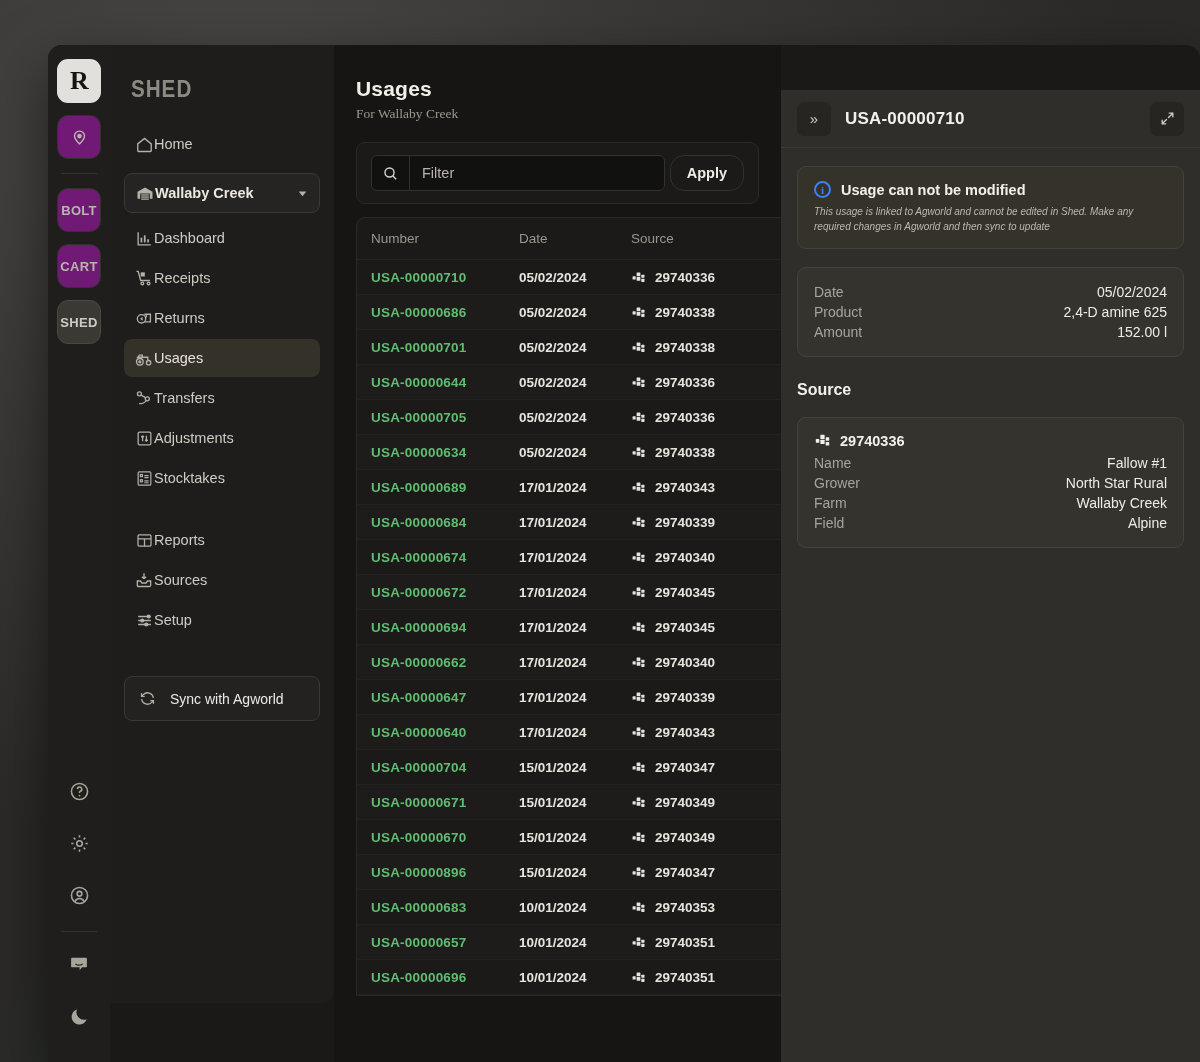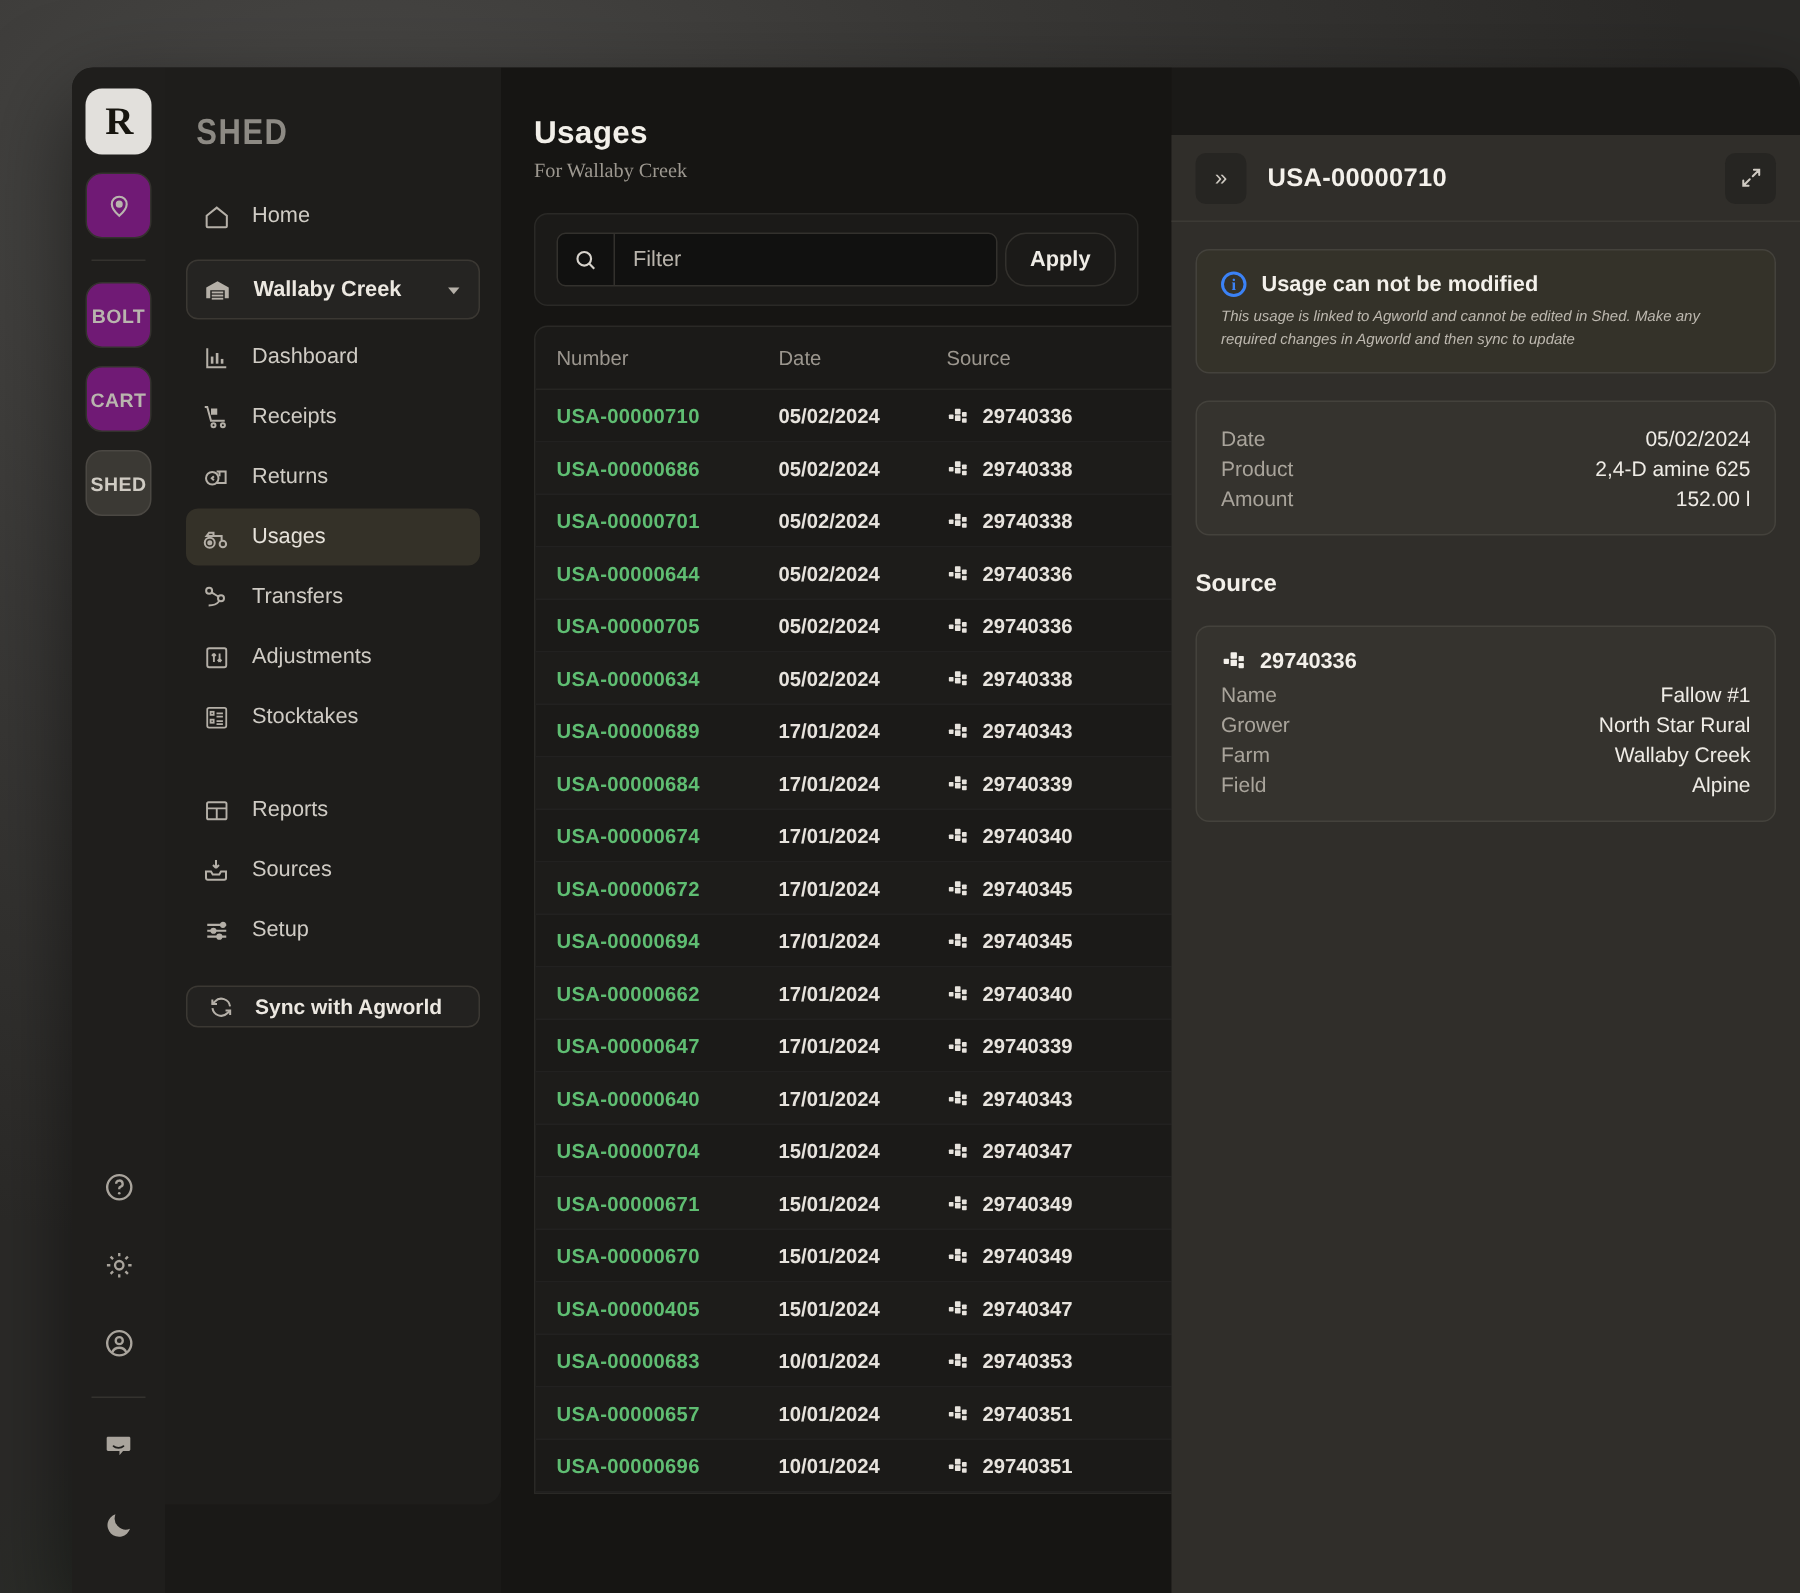--- a/index.html
+++ b/index.html
@@ -56,39 +56,39 @@
     border-bottom-right-radius: 12px;
     padding: 0 14px;
   }
   #brand {
     font-family: "Liberation Sans", sans-serif;
     font-weight: 700; font-size: 24px; letter-spacing: 1.2px;
     color: #8d8a84; padding: 30px 0 22px 8px;
     transform: scaleX(.86); transform-origin: left center;
   }
   .nav-item {
-    display: flex; align-items: center; gap: 14px;
+    display: flex; align-items: center; 
     height: 38px; padding: 0 10px; border-radius: 8px;
     color: #cfcbc4; font-size: 14.5px; margin-bottom: 2px;
   }
   .nav-item.active { background: #343128; color: #e6e2da; }
   .nav-item.boxed {
     border: 1px solid #3b3833; background: #252422;
     color: #ece8e1; font-weight: 700; height: 40px;
     margin: 10px 0 6px; justify-content: flex-start;
   }
   .nav-item.boxed .nav-label { overflow: hidden; white-space: nowrap; max-width: 118px; }
   .nav-gap { height: 22px; }
   .nav-icon { width: 20px; height: 20px; flex: 0 0 20px; display:flex; align-items:center; justify-content:center; color: #b5b0a8; }
   .caret { margin-left: auto; color: #b5b0a8; }
   .sync-btn {
     display: flex; align-items: center; gap: 13px;
-    height: 28px; margin-top: 18px; padding: 0 12px;
+    height: 45px; margin-top: 37px; padding: 0 12px;
     border: 1px solid #3b3833; border-radius: 8px;
-    background: #232220; color: #ece8e1; font-weight: 700; font-size: 14px;
+    background: #232220; color: #ece8e1; font-weight: 400; font-size: 14px;
   }
 
   
   #main {
     position: absolute; left: 286px; top: 0; width: 447px; height: 1017px;
     background: #161513; padding: 0 22px; overflow: hidden;
   }
   #page-title { color: #f2efe9; font-size: 21px; font-weight: 700; padding-top: 32px; letter-spacing: .2px; }
   #page-sub { color: #9d9890; font-size: 13.5px; margin-top: 5px; font-family: Liberation Serif, serif; }
 
@@ -674,21 +674,21 @@
                     <rect x="9" y="4" width="6" height="6" rx=".8"></rect>
                     <rect x="9" y="11" width="6" height="6" rx=".8"></rect>
                     <rect x="16.5" y="7.5" width="5" height="5" rx=".8"></rect>
                     <rect x="16.5" y="14" width="5" height="5" rx=".8"></rect>
                   </svg>
                 </span>
                 <span>29740349</span>
               </div>
             </div>
             <div class="trow">
-              <div class="c-num">USA-00000405</div>
+              <div class="c-num">USA-00000896</div>
               <div class="c-date">15/01/2024</div>
               <div class="c-src">
                 <span>
                   <svg width="15" height="15" viewBox="0 0 24 24" fill="currentColor">
                     <rect x="2.5" y="10" width="5" height="5" rx=".8"></rect>
                     <rect x="9" y="4" width="6" height="6" rx=".8"></rect>
                     <rect x="9" y="11" width="6" height="6" rx=".8"></rect>
                     <rect x="16.5" y="7.5" width="5" height="5" rx=".8"></rect>
                     <rect x="16.5" y="14" width="5" height="5" rx=".8"></rect>
                   </svg>

